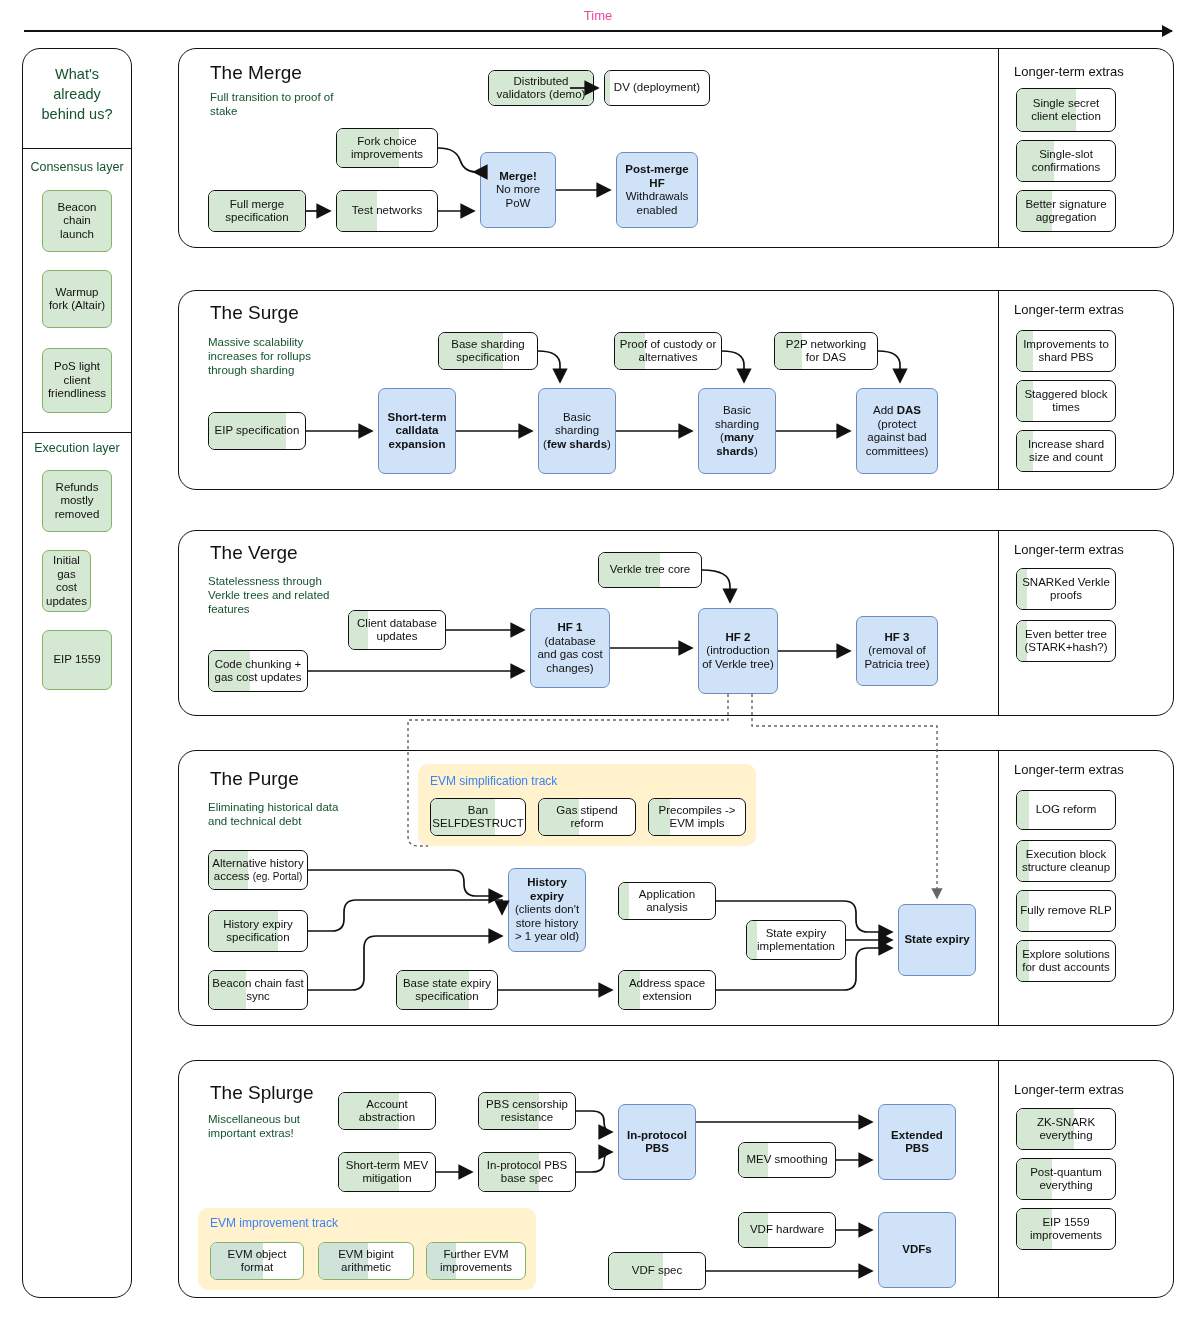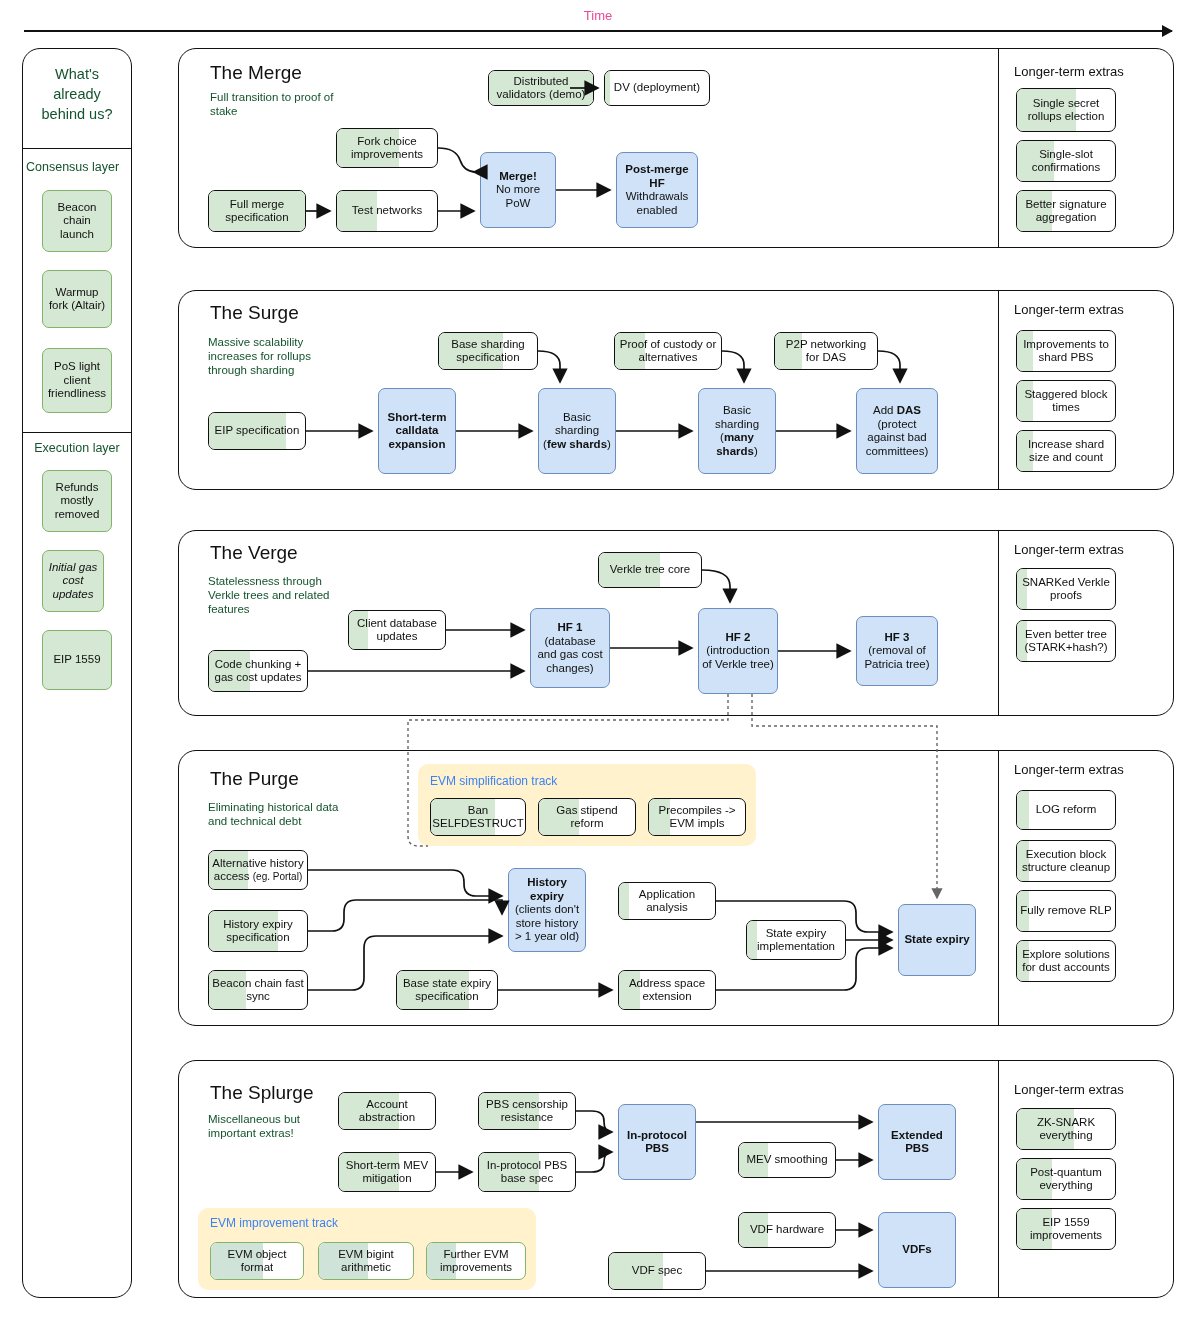--- a/index.html
+++ b/index.html
@@ -45,39 +45,39 @@
 <div class="root">
 
   <div class="time-label">Time</div>
   <div class="time-axis"></div>
 
   <div class="panel" style="left:22px;top:48px;width:110px;height:1250px;">
   </div>
   <div class="panel-sub" style="left:30px;top:64px;width:94px;text-align:center;font-size:14.5px;line-height:20px;">What's already behind us?</div>
   <div class="hdivider" style="left:22px;top:148px;width:110px;"></div>
 
-  <div class="panel-sub" style="left:26px;top:160px;width:102px;text-align:left;font-size:12.5px;">Consensus layer</div>
+  <div class="panel-sub" style="left:26px;top:160px;width:102px;text-align:center;font-size:12.5px;">Consensus layer</div>
 
   <div class="node green-full" style="left:42px;top:190px;width:70px;height:62px;">
     <span class="txt">Beacon chain launch</span>
     </div>
   <div class="node green-full" style="left:42px;top:270px;width:70px;height:58px;">
     <span class="txt">Warmup fork (Altair)</span>
     </div>
   <div class="node green-full" style="left:42px;top:348px;width:70px;height:65px;">
     <span class="txt">PoS light client friendliness</span>
     </div>
 
   <div class="hdivider" style="left:22px;top:432px;width:110px;"></div>
   <div class="panel-sub" style="left:26px;top:441px;width:102px;text-align:center;font-size:12.5px;">Execution layer</div>
 
   <div class="node green-full" style="left:42px;top:470px;width:70px;height:62px;">
     <span class="txt">Refunds mostly removed</span>
     </div>
-  <div class="node green-full" style="left:42px;top:550px;width:62px;height:62px;font-style:italic;">
+  <div class="node green-full" style="left:42px;top:550px;width:49px;height:62px;">
     <span class="txt">Initial gas cost updates</span>
     </div>
   <div class="node green-full" style="left:42px;top:630px;width:70px;height:60px;">
     <span class="txt">EIP 1559</span>
     </div>
 
   <div class="panel" style="left:178px;top:48px;width:996px;height:200px;"></div>
   <div class="panel-title" style="left:210px;top:62px;">The Merge</div>
   <div class="panel-sub" style="left:210px;top:90px;width:130px;">Full transition to proof of stake</div>
   <div class="divider" style="left:998px;top:48px;height:200px;"></div>
@@ -105,21 +105,21 @@
     </div>
   <div class="node blue" style="left:480px;top:152px;width:76px;height:76px;">
     <span class="txt"><b>Merge!</b><br>No more<br>PoW</span>
     </div>
   <div class="node blue" style="left:616px;top:152px;width:82px;height:76px;">
     <span class="txt"><b>Post-merge HF</b><br>Withdrawals enabled</span>
     </div>
 
   <div class="node" style="left:1016px;top:88px;width:100px;height:44px;">
     <span class="fill" style="width:60%"></span>
-      <span class="txt">Single secret rollups election</span>
+      <span class="txt">Single secret client election</span>
     </div>
   <div class="node" style="left:1016px;top:140px;width:100px;height:42px;">
     <span class="fill" style="width:38%"></span>
       <span class="txt">Single-slot confirmations</span>
     </div>
   <div class="node" style="left:1016px;top:190px;width:100px;height:42px;">
     <span class="fill" style="width:36%"></span>
       <span class="txt">Better signature aggregation</span>
     </div>
 

